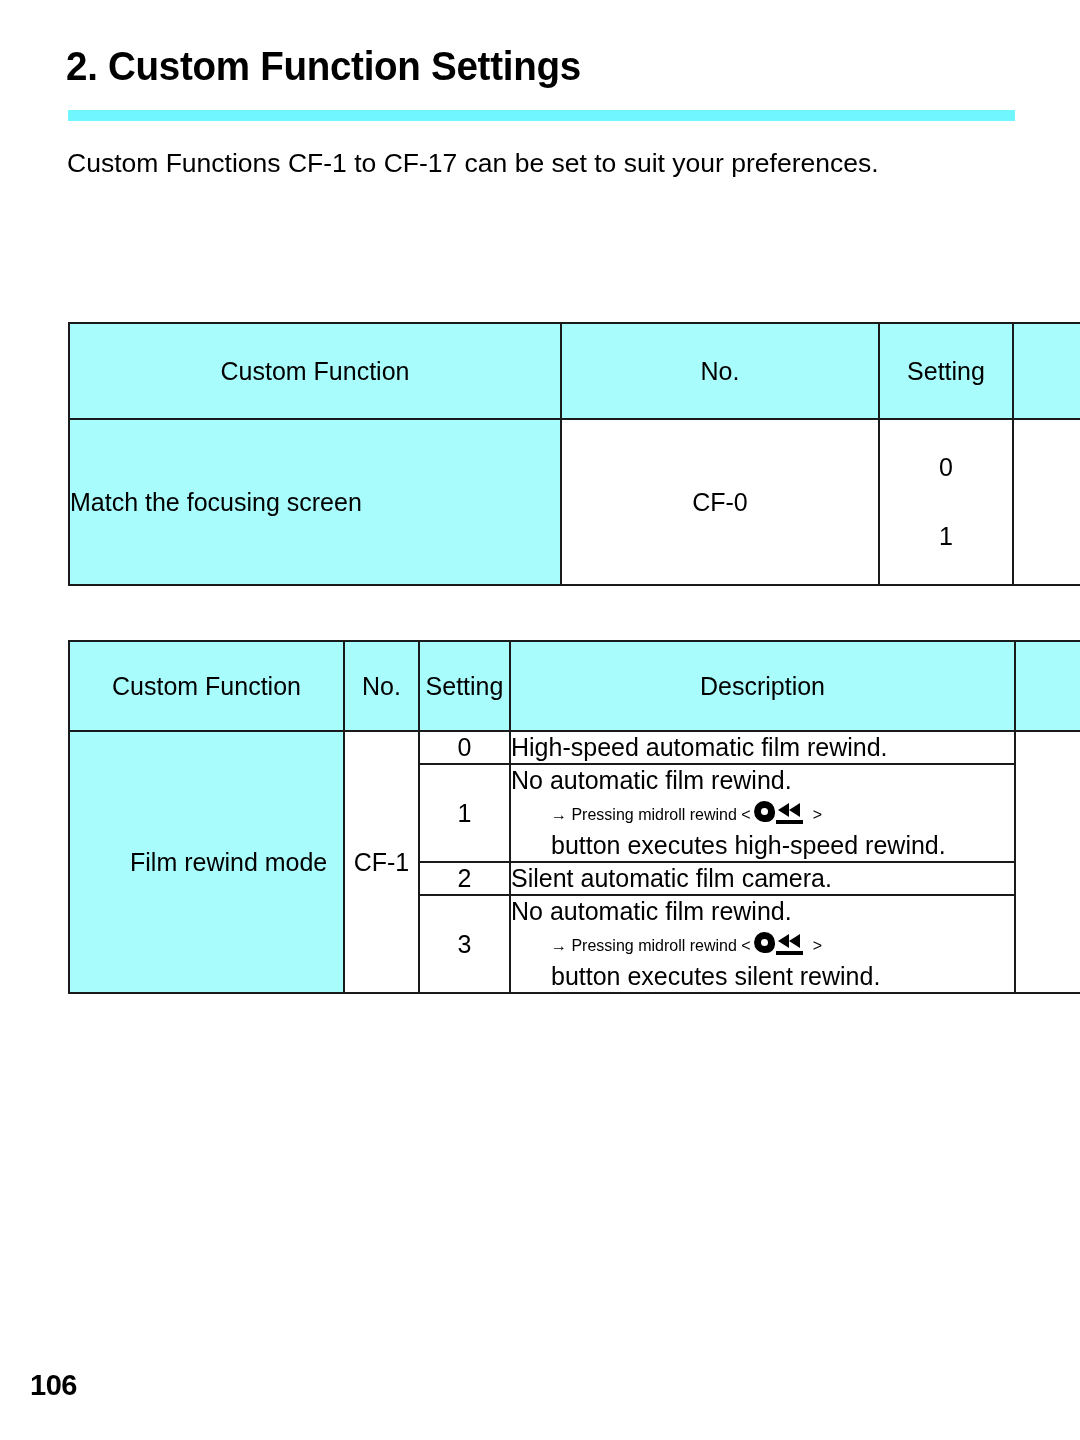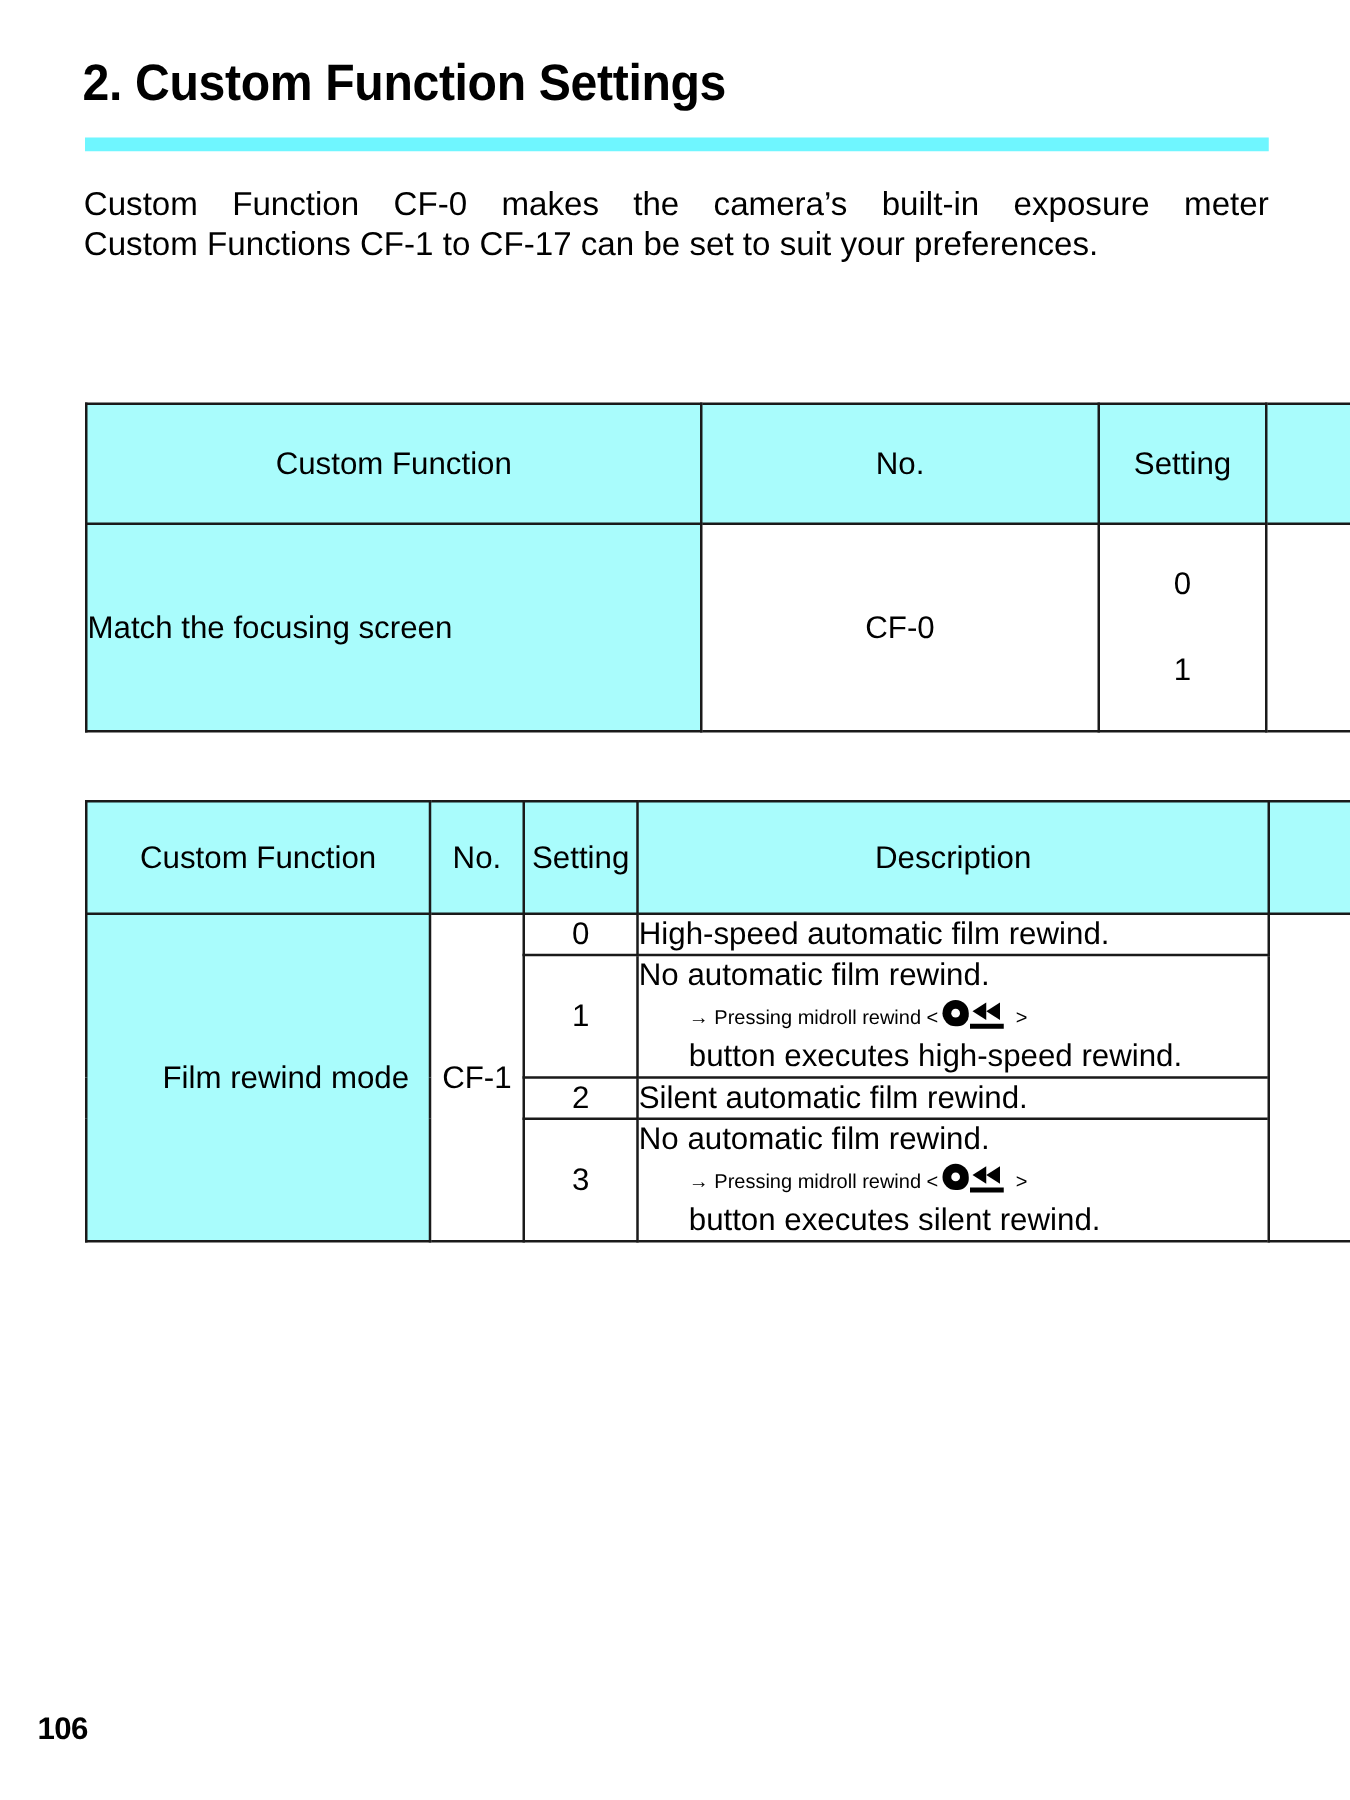--- a/index.html
+++ b/index.html
@@ -173,43 +173,32 @@
     background: #000;
   }
 
   .angle { font-size: 16px; }
 
   
   .page-number {
     position: absolute;
     left: 30px;
     top: 1369px;
-    font-size: 25px;
+    font-size: 29px;
     font-weight: bold;
     letter-spacing: -0.5px;
   }
 </style>
 </head>
 <body>
 
 <div class="page-title">2. Custom Function Settings</div>
 <div class="title-rule"></div>
 
 <div class="intro">
-  <div class="intro-line justify">
-    <span>Custom</span>
-    <span>Function</span>
-    <span>CF-0</span>
-    <span>makes</span>
-    <span>the</span>
-    <span>camera’s</span>
-    <span>built-in</span>
-    <span>exposure</span>
-    <span>meter</span>
-  </div>
   <div class="intro-line">Custom Functions CF-1 to CF-17 can be set to suit your preferences.</div>
 </div>
 
 <table class="cf-table" id="table-one">
   <tbody>
       <tr class="hdr-row">
     <td class="cyan center c1">Custom Function</td>
     <td class="cyan center c2">No.</td>
     <td class="cyan center c3">Setting</td>
     <td class="cyan center c4"></td>
@@ -257,21 +246,21 @@
       <span class="desc-sub">
         <span class="angle">→ Pressing midroll rewind &lt;</span><span class="rewind-icon"><span class="spool"></span><span class="tri a"></span><span class="tri b"></span><span class="bar"></span></span><span class="angle">&gt;</span>
       </span>
       <span class="desc-sub">button executes high-speed rewind.</span>
     </td>
   </tr>
 
   <tr>
     <td class="white d3 num-cell">2</td>
     <td class="white d4 desc-cell">
-      <span>Silent automatic film rewind.</span>
+      <span>Silent automatic film camera.</span>
     </td>
   </tr>
 
   <tr>
     <td class="white d3 num-cell">3</td>
     <td class="white d4 desc-cell">
       <span>No automatic film rewind.</span><br>
       <span class="desc-sub">
         <span class="angle">→ Pressing midroll rewind &lt;</span><span class="rewind-icon"><span class="spool"></span><span class="tri a"></span><span class="tri b"></span><span class="bar"></span></span><span class="angle">&gt;</span>
       </span>

